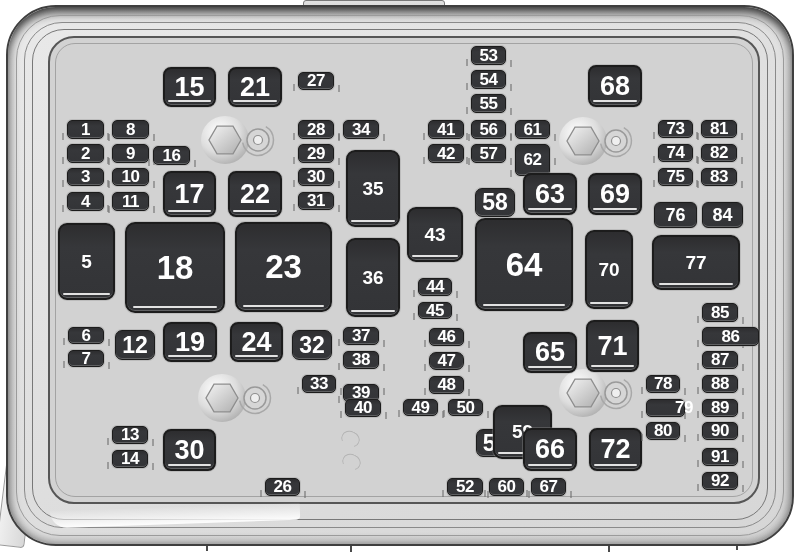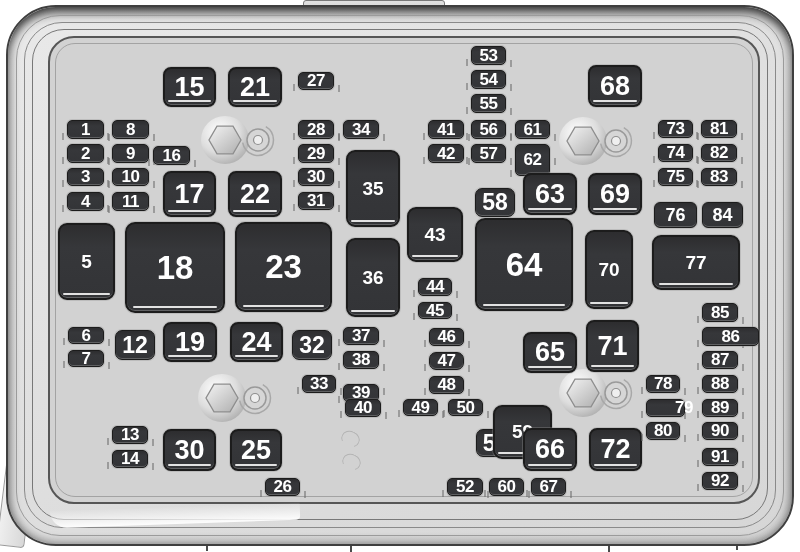--- a/index.html
+++ b/index.html
@@ -124,21 +124,20 @@
     <div class="fuse s" style="left: 153px; top: 146px; width: 37px; height: 19px;">16</div>
     <div class="fuse-foot" style="left: 194px; top: 160px;"></div>
     <div class="fuse r" style="left: 163px; top: 171px; width: 53px; height: 46px;">17</div>
     <div class="fuse xl" style="left: 125px; top: 222px; width: 100px; height: 91px;">18</div>
     <div class="fuse r" style="left: 163px; top: 322px; width: 54px; height: 40px;">19</div>
     <div class="fuse r" style="left: 163px; top: 429px; width: 53px; height: 42px;">30</div>
     <div class="fuse r" style="left: 228px; top: 67px; width: 54px; height: 40px;">21</div>
     <div class="fuse r" style="left: 228px; top: 171px; width: 54px; height: 46px;">22</div>
     <div class="fuse xl" style="left: 235px; top: 222px; width: 97px; height: 90px;">23</div>
     <div class="fuse r" style="left: 230px; top: 322px; width: 53px; height: 40px;">24</div>
-    <div class="fuse r" style="left: 230px; top: 429px; width: 52px; height: 42px;">25</div>
     <div class="fuse s" style="left: 265px; top: 478px; width: 35px; height: 18px;">26</div>
     <div class="fuse-foot" style="left: 304px; top: 491px;"></div>
     <div class="fuse s" style="left: 298px; top: 72px; width: 36px; height: 18px;">27</div>
     <div class="fuse-foot" style="left: 338px; top: 85px;"></div>
     <div class="fuse s" style="left: 298px; top: 120px; width: 36px; height: 19px;">28</div>
     <div class="fuse-foot" style="left: 338px; top: 134px;"></div>
     <div class="fuse s" style="left: 298px; top: 144px; width: 36px; height: 19px;">29</div>
     <div class="fuse-foot" style="left: 338px; top: 158px;"></div>
     <div class="fuse s" style="left: 298px; top: 168px; width: 36px; height: 18px;">30</div>
     <div class="fuse-foot" style="left: 338px; top: 181px;"></div>

